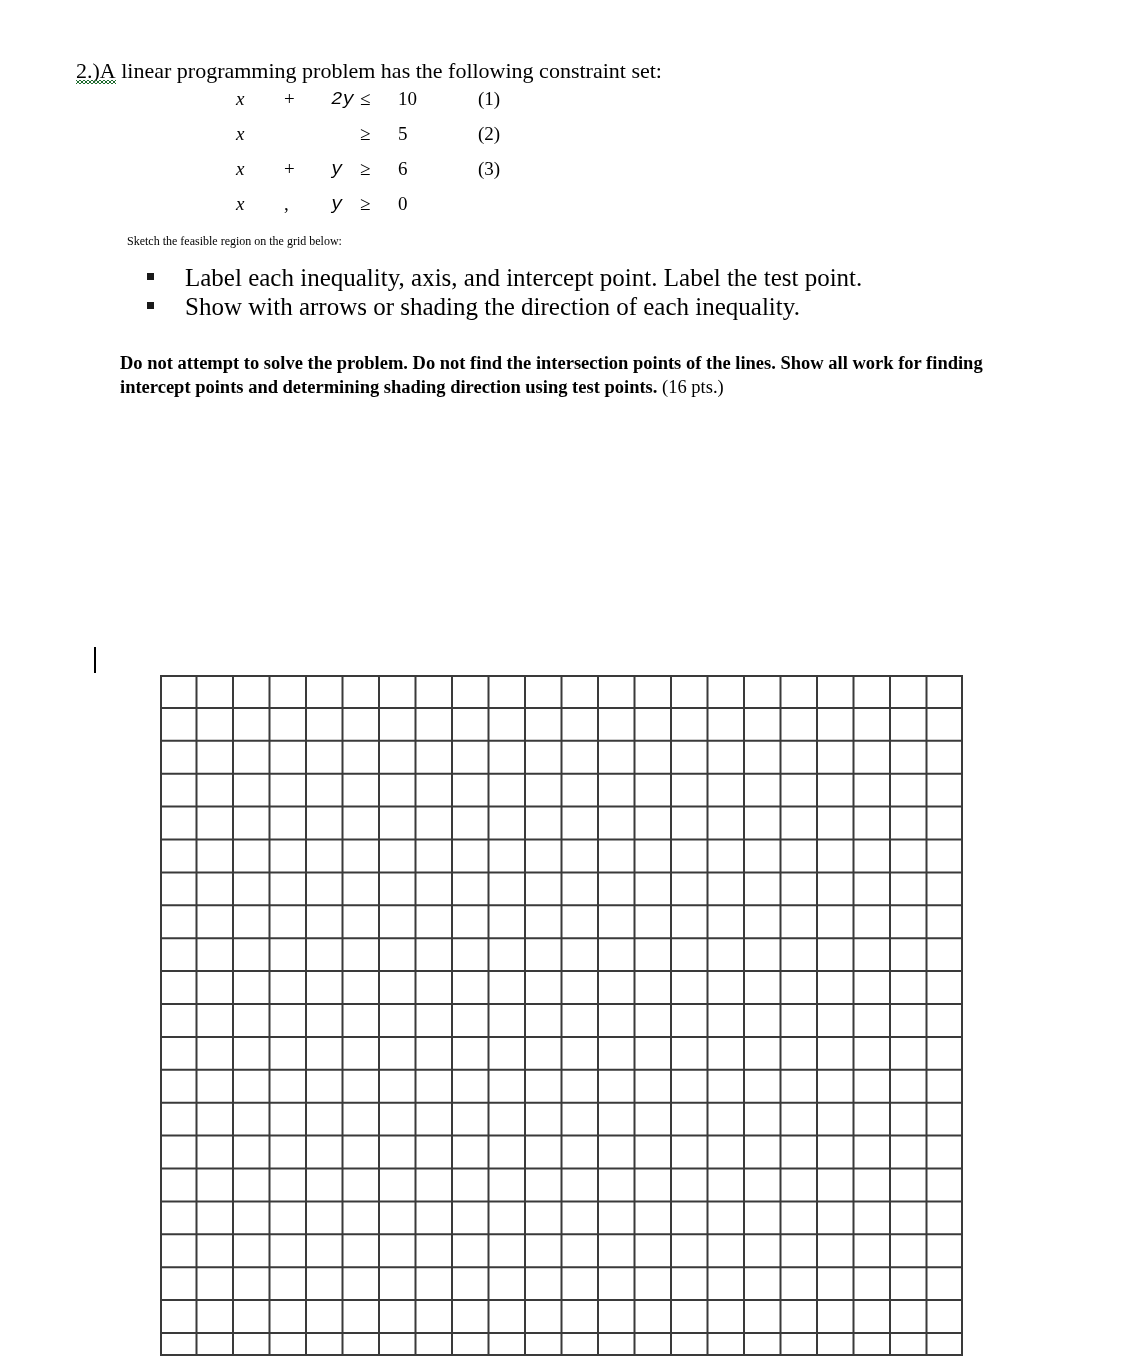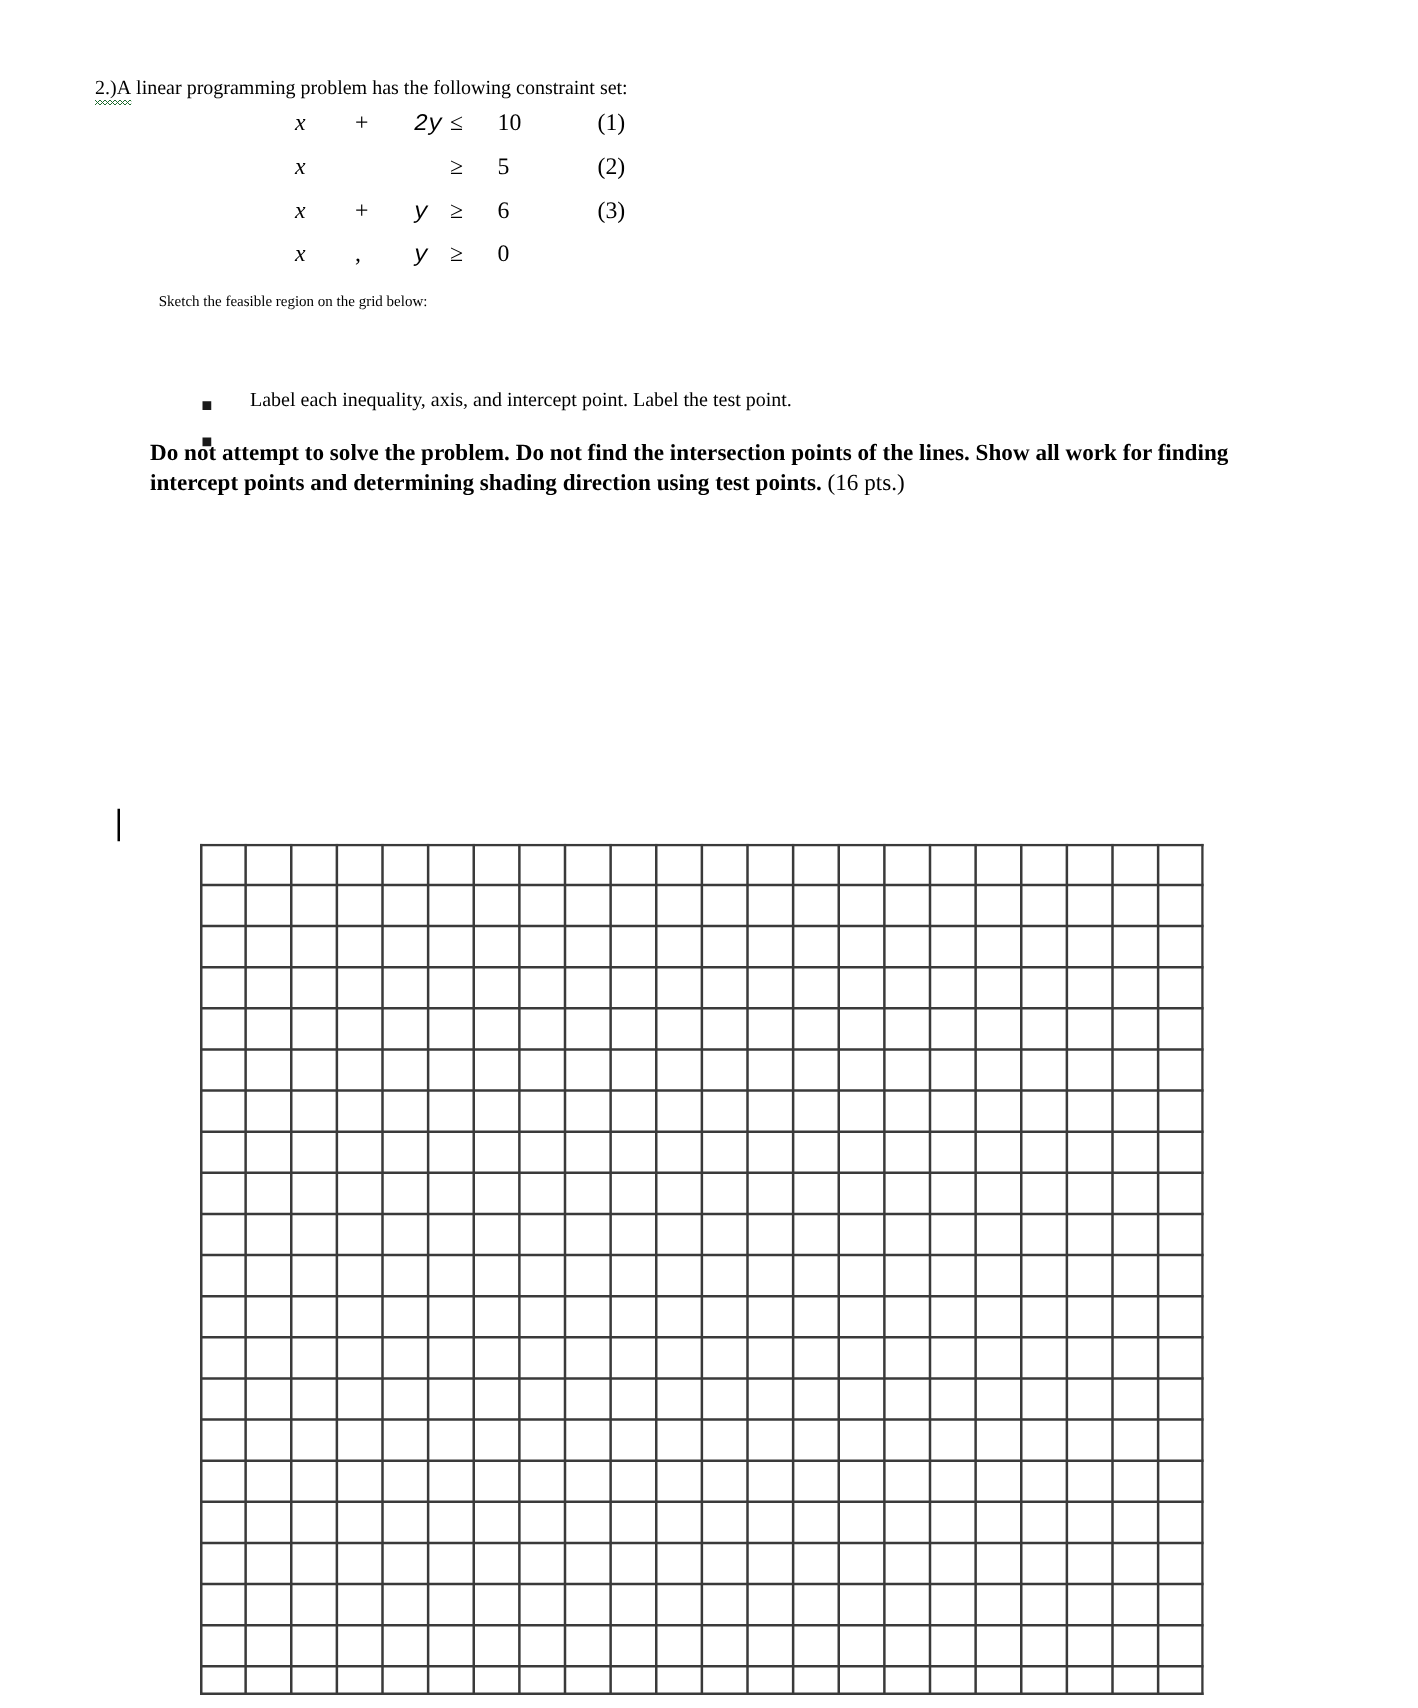--- a/index.html
+++ b/index.html
@@ -14,21 +14,21 @@
     overflow: hidden;
     font-family: "Liberation Serif", "DejaVu Serif", serif;
     color: #000000;
   }
 
   
   #question-heading {
     position: absolute;
     left: 76px;
     top: 60px;
-    font-size: 16px;
+    font-size: 22px;
     line-height: 22px;
     white-space: nowrap;
     font-family: Liberation Serif, serif;
   }
   .misspelled {
     position: relative;
     display: inline-block;
     padding-bottom: 1px;
   }
   .misspelled::after {
@@ -73,24 +73,23 @@
     position: absolute;
     left: 127px;
     top: 234px;
     font-size: 12px;
     white-space: nowrap;
   }
 
   
   #bullet-list {
     position: absolute;
-    left: 162px;
+    left: 147px;
     top: 264px;
-    font-size: 16px;
-    margin-top: 48px;
+    font-size: 25px;
   }
   .bullet-item {
     position: relative;
     height: 29px;
     padding-left: 38px;
     white-space: nowrap;
   }
   .bullet-marker {
     position: absolute;
     left: 0;
@@ -183,20 +182,21 @@
 
 <div id="sketch-line">Sketch the feasible region on the grid below:</div>
 
 <div id="bullet-list">
   <div class="bullet-item">
     <span class="bullet-marker"></span>
     <span>Label each inequality, axis, and intercept point. Label the test point.</span>
   </div>
   <div class="bullet-item">
     <span class="bullet-marker"></span>
+    <span>Show with arrows or shading the direction of each inequality.</span>
   </div>
 </div>
 
 <div id="bold-note"><span>Do not attempt to solve the problem. Do not find the intersection points of the lines. Show all work for finding intercept points and determining shading direction using test points.</span> <span class="points">(16 pts.)</span></div>
 
 <div id="text-caret"></div>
 
 <div id="grid-area">
   <svg class="grid-svg" viewBox="0 0 803 681" preserveAspectRatio="none">
     <g id="grid-lines-group">

